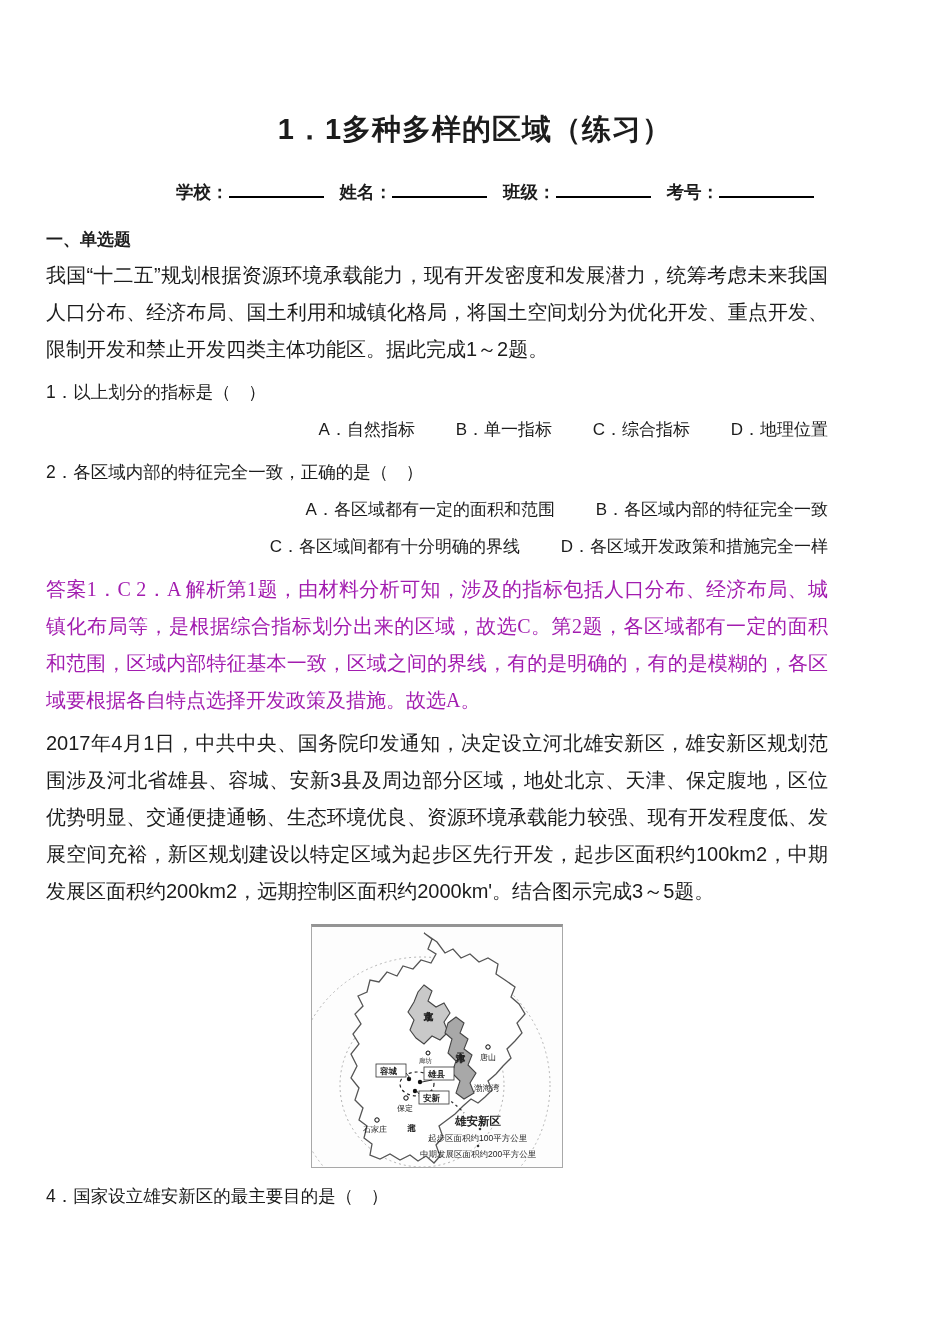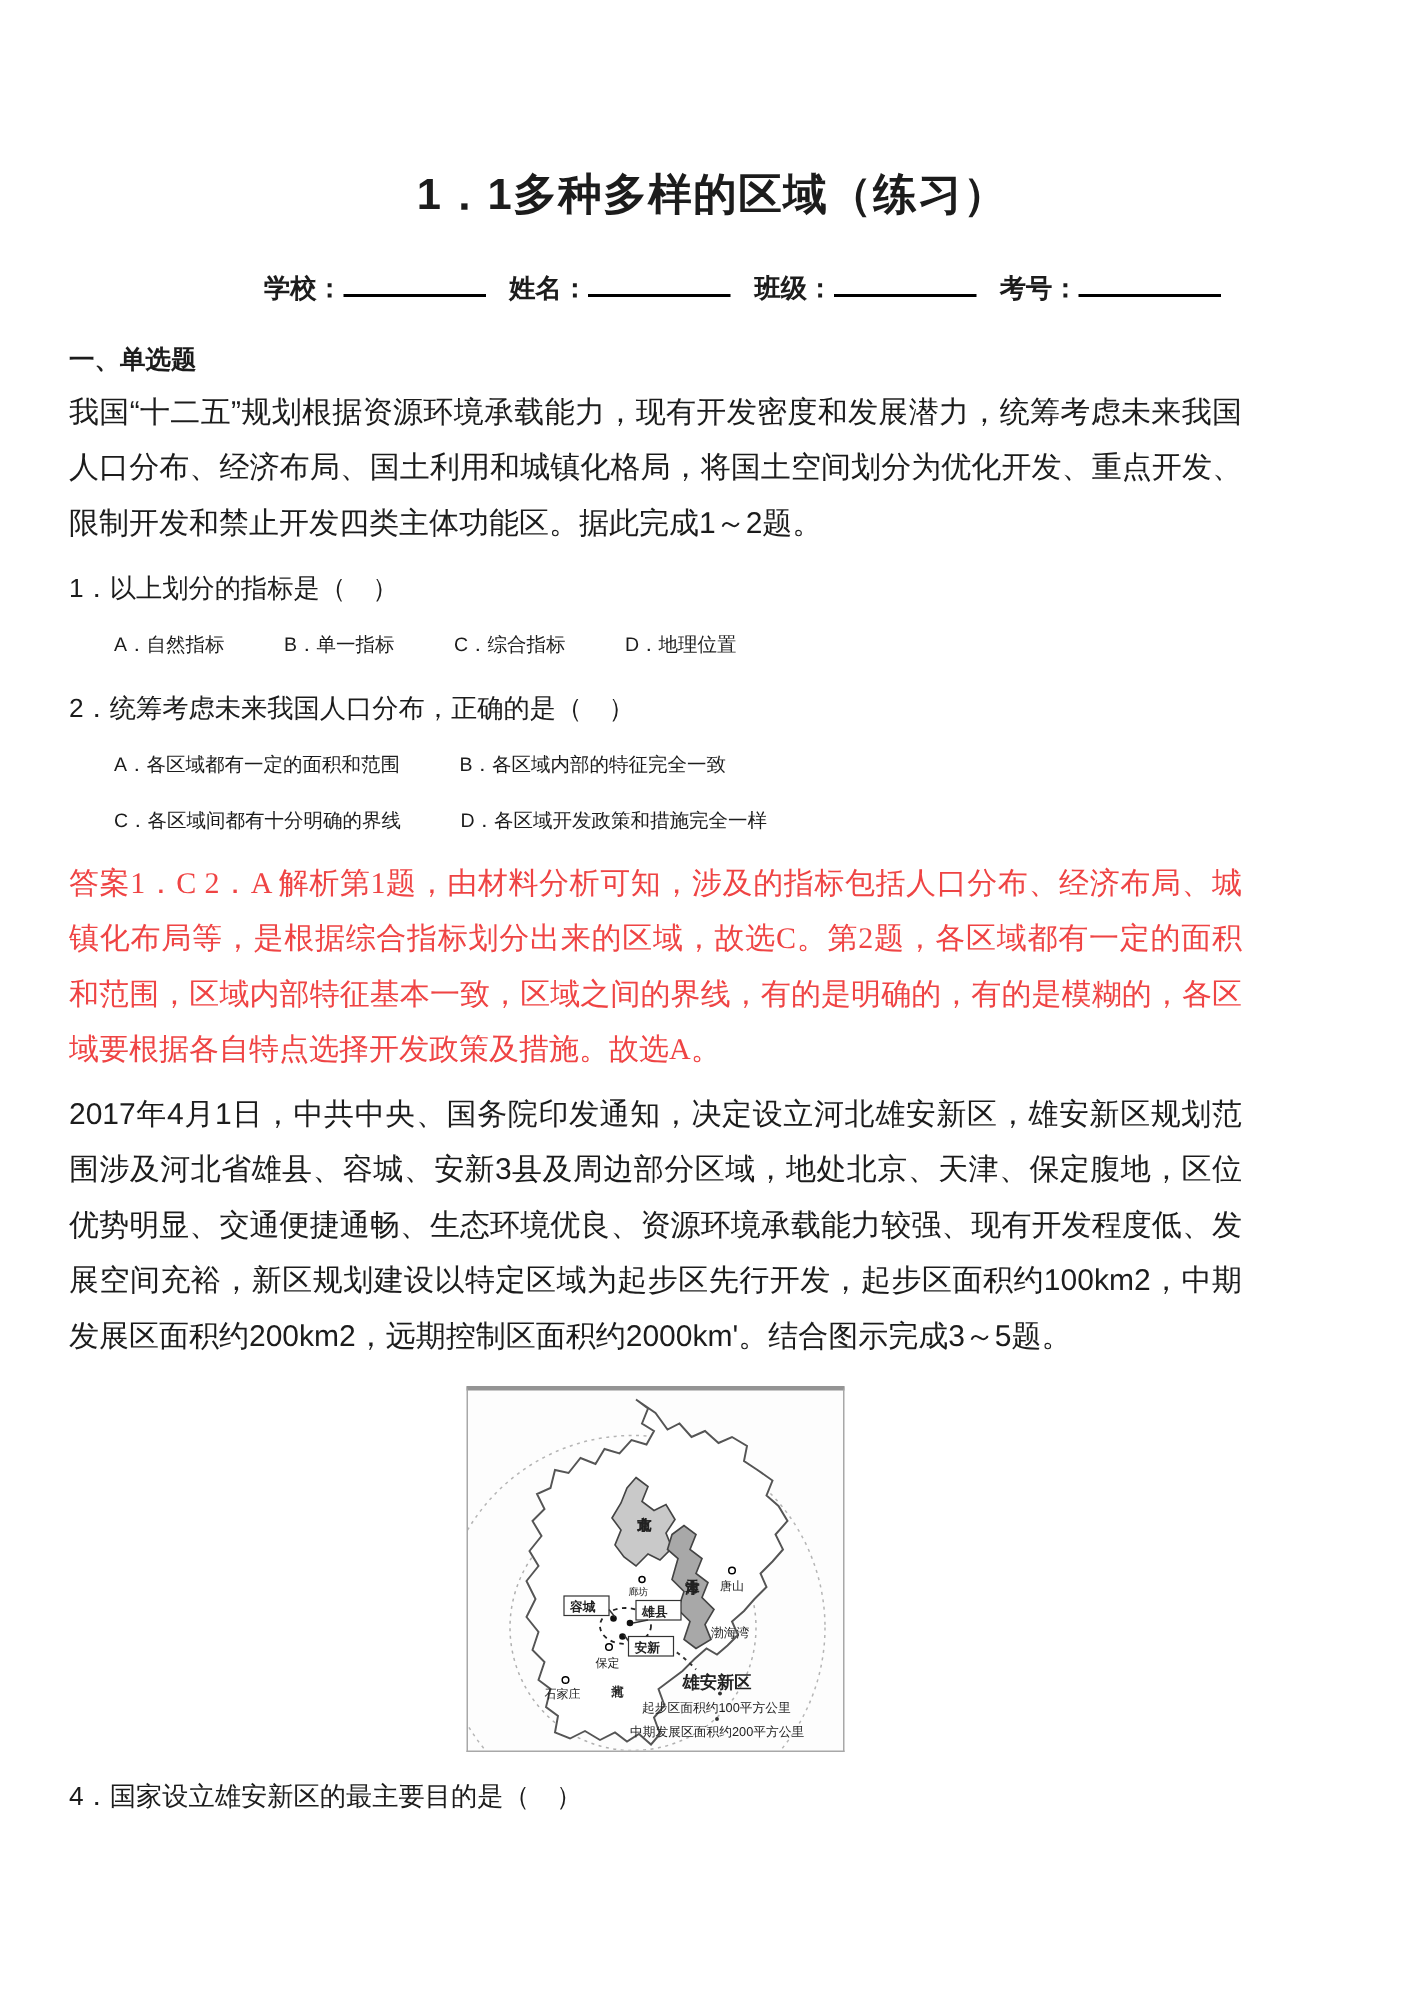--- a/index.html
+++ b/index.html
@@ -6,24 +6,24 @@
   body{width:950px;height:1344px;font-family:"Liberation Sans",sans-serif;color:#1c1c1c;overflow:hidden;}
   .page{position:relative;width:950px;height:1120px;background:#fff;}
   .title{padding-top:110px;text-align:center;font-size:29px;font-weight:bold;letter-spacing:1px;}
   .info-line{margin-top:28px;text-align:center;font-size:17.5px;font-weight:bold;white-space:nowrap;padding-left:36px;}
   .info-label{margin-left:10px;}
   .blank{display:inline-block;width:95px;height:1.05em;border-bottom:2px solid #000;vertical-align:baseline;margin-right:6px;}
   .content{width:782px;margin-left:46px;}
   .section-h{margin-top:24px;font-size:17px;font-weight:bold;}
   .para{margin:6px 0 0 0;font-size:20px;line-height:37px;text-align:justify;text-justify:inter-character;}
   .q-line{margin-top:6px;font-size:17.5px;line-height:37px;}
-  .opt-row{padding-left:30px;font-size:13px;line-height:37px;}
+  .opt-row{padding-left:30px;font-size:17px;line-height:37px;text-align:right;}
   .opt{margin-right:36px;}
   .opt:last-child{margin-right:0;}
-  .answer{color:#ef4444;font-family:"Liberation Serif","DejaVu Serif",serif;}
+  .answer{color:#a21caf;font-family:"Liberation Serif","DejaVu Serif",serif;}
   .map-fig{width:252px;margin:10px auto 6px auto;}
   .map-frame{width:250px;height:240px;border:1px solid #a8a8a8;border-top:3px solid #949494;background:#fdfdfd;}
   .vtext{writing-mode:vertical-rl;text-orientation:upright;}
   svg text{font-family:"Liberation Sans",sans-serif;fill:#222;}
 </style>
 </head>
 <body>
 
 <div class="page">
 
@@ -40,21 +40,21 @@
     <p class="para">我国“十二五”规划根据资源环境承载能力，现有开发密度和发展潜力，统筹考虑未来我国人口分布、经济布局、国土利用和城镇化格局，将国土空间划分为优化开发、重点开发、限制开发和禁止开发四类主体功能区。据此完成1～2题。</p>
 
     <div class="q-line"><span>1．</span><span>以上划分的指标是（　）</span></div>
     <div class="opt-row">
       <span class="opt">A．自然指标</span>
       <span class="opt">B．单一指标</span>
       <span class="opt">C．综合指标</span>
       <span class="opt">D．地理位置</span>
     </div>
 
-    <div class="q-line"><span>2．</span><span>统筹考虑未来我国人口分布，正确的是（　）</span></div>
+    <div class="q-line"><span>2．</span><span>各区域内部的特征完全一致，正确的是（　）</span></div>
     <div class="opt-row">
       <span class="opt">A．各区域都有一定的面积和范围</span>
       <span class="opt">B．各区域内部的特征完全一致</span>
     </div>
     <div class="opt-row">
       <span class="opt">C．各区域间都有十分明确的界线</span>
       <span class="opt">D．各区域开发政策和措施完全一样</span>
     </div>
 
     <p class="para answer">答案1．C 2．A 解析第1题，由材料分析可知，涉及的指标包括人口分布、经济布局、城镇化布局等，是根据综合指标划分出来的区域，故选C。第2题，各区域都有一定的面积和范围，区域内部特征基本一致，区域之间的界线，有的是明确的，有的是模糊的，各区域要根据各自特点选择开发政策及措施。故选A。</p>

